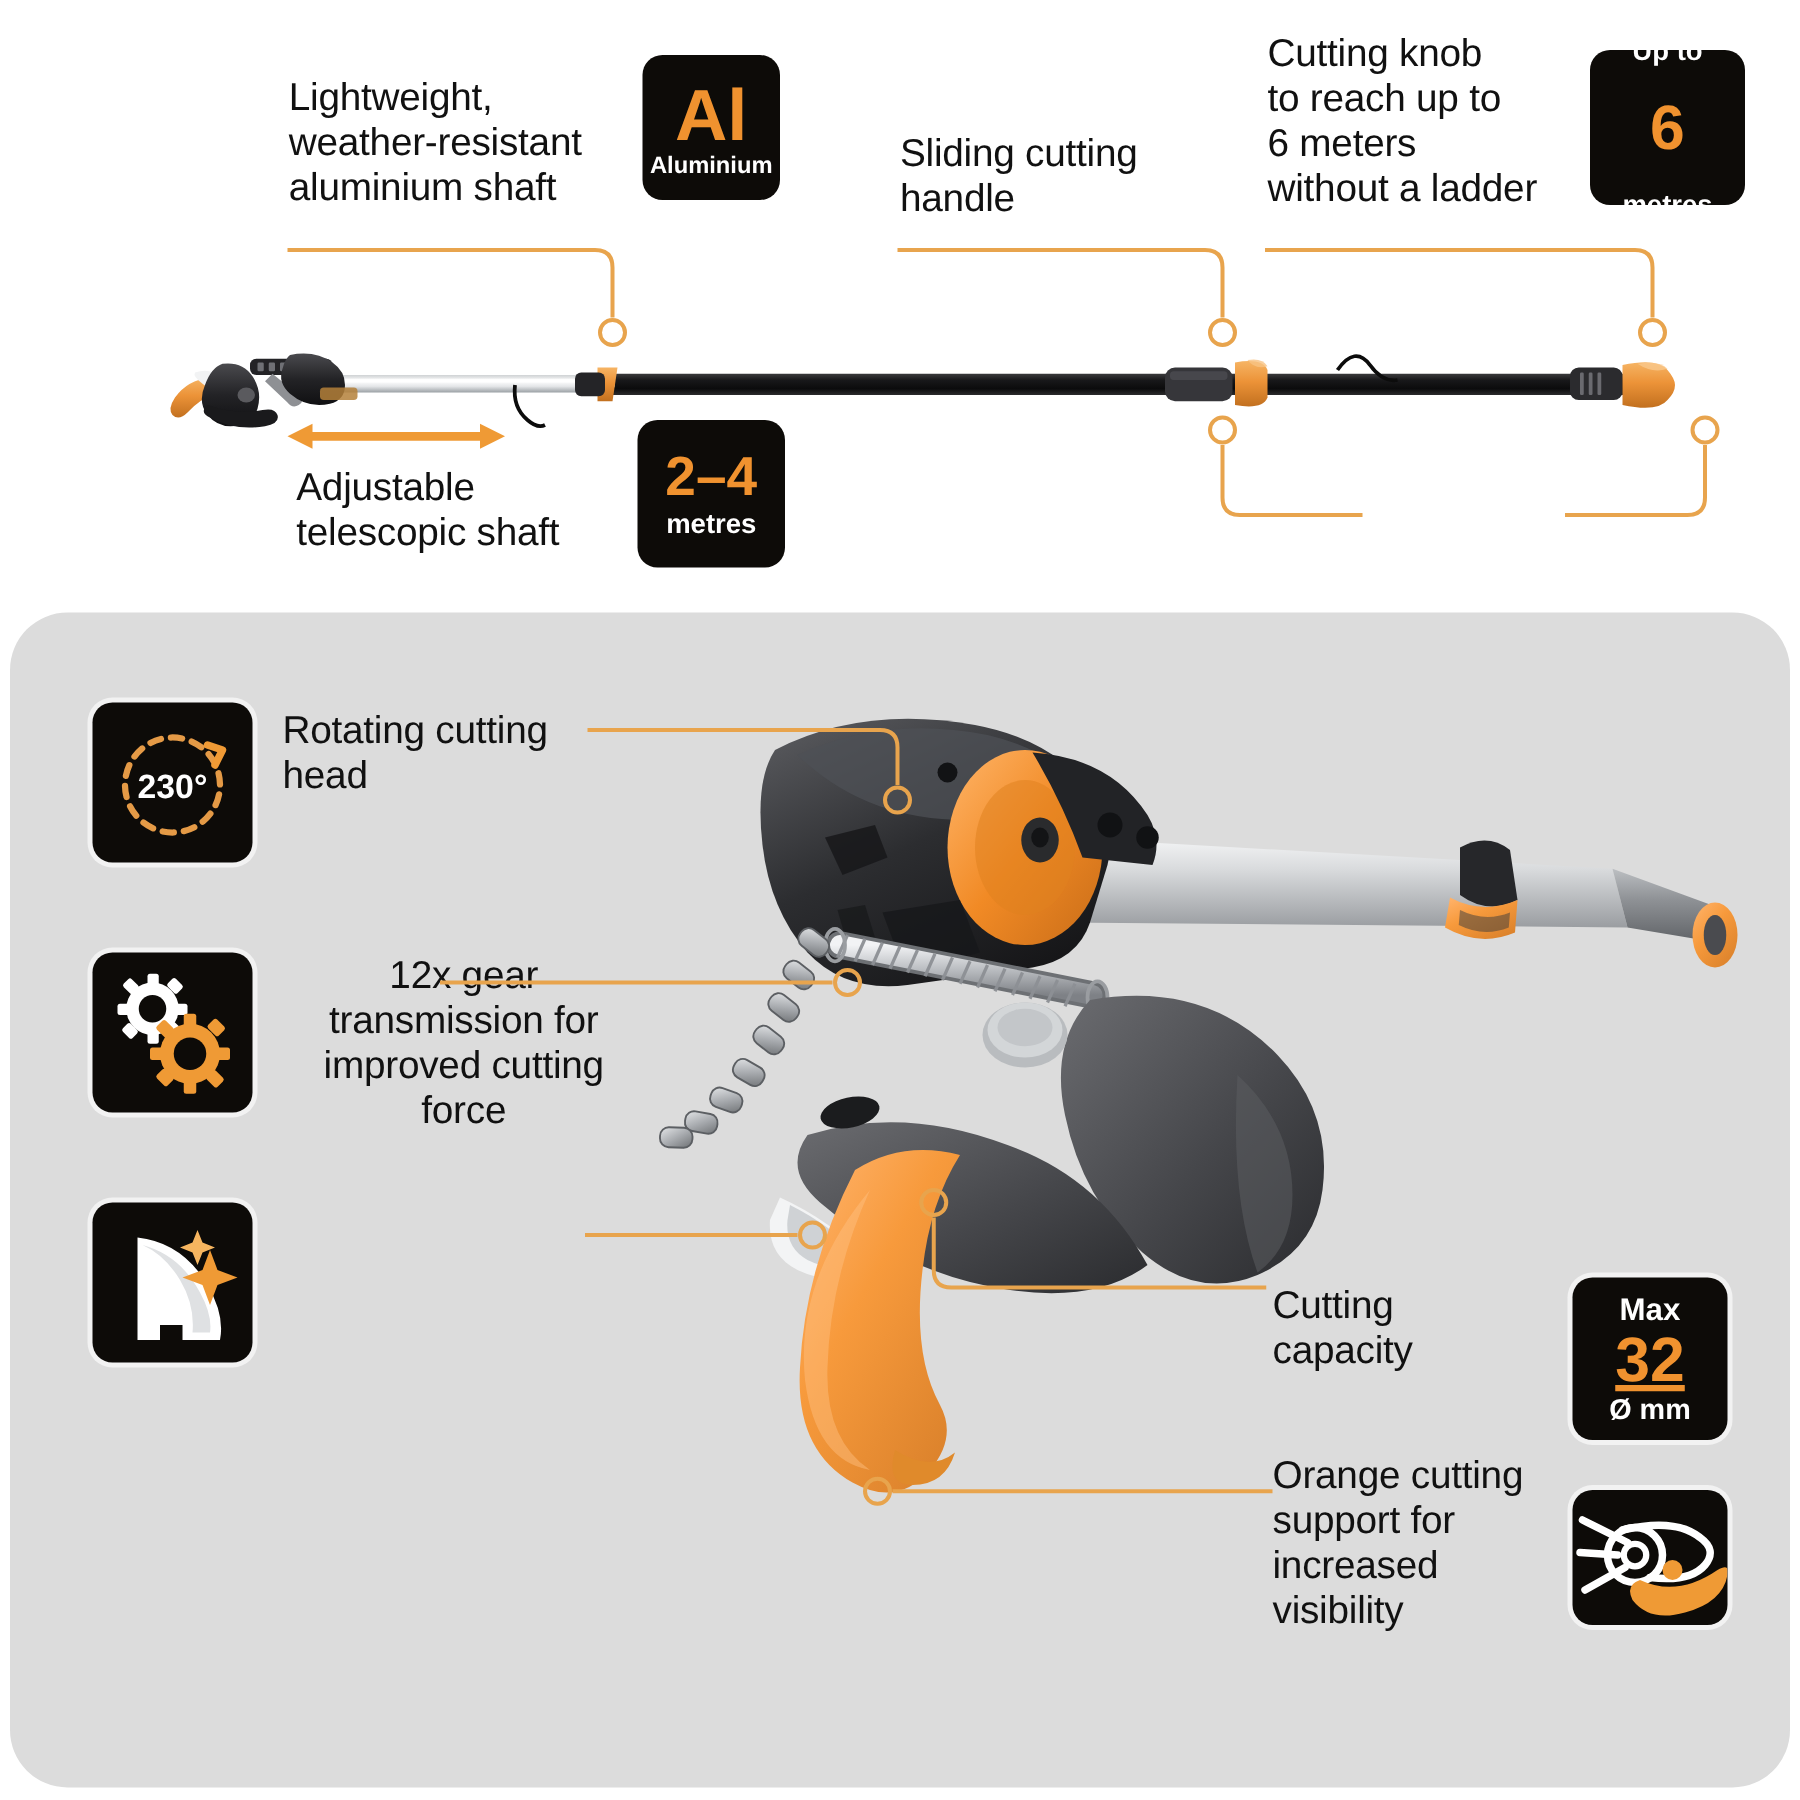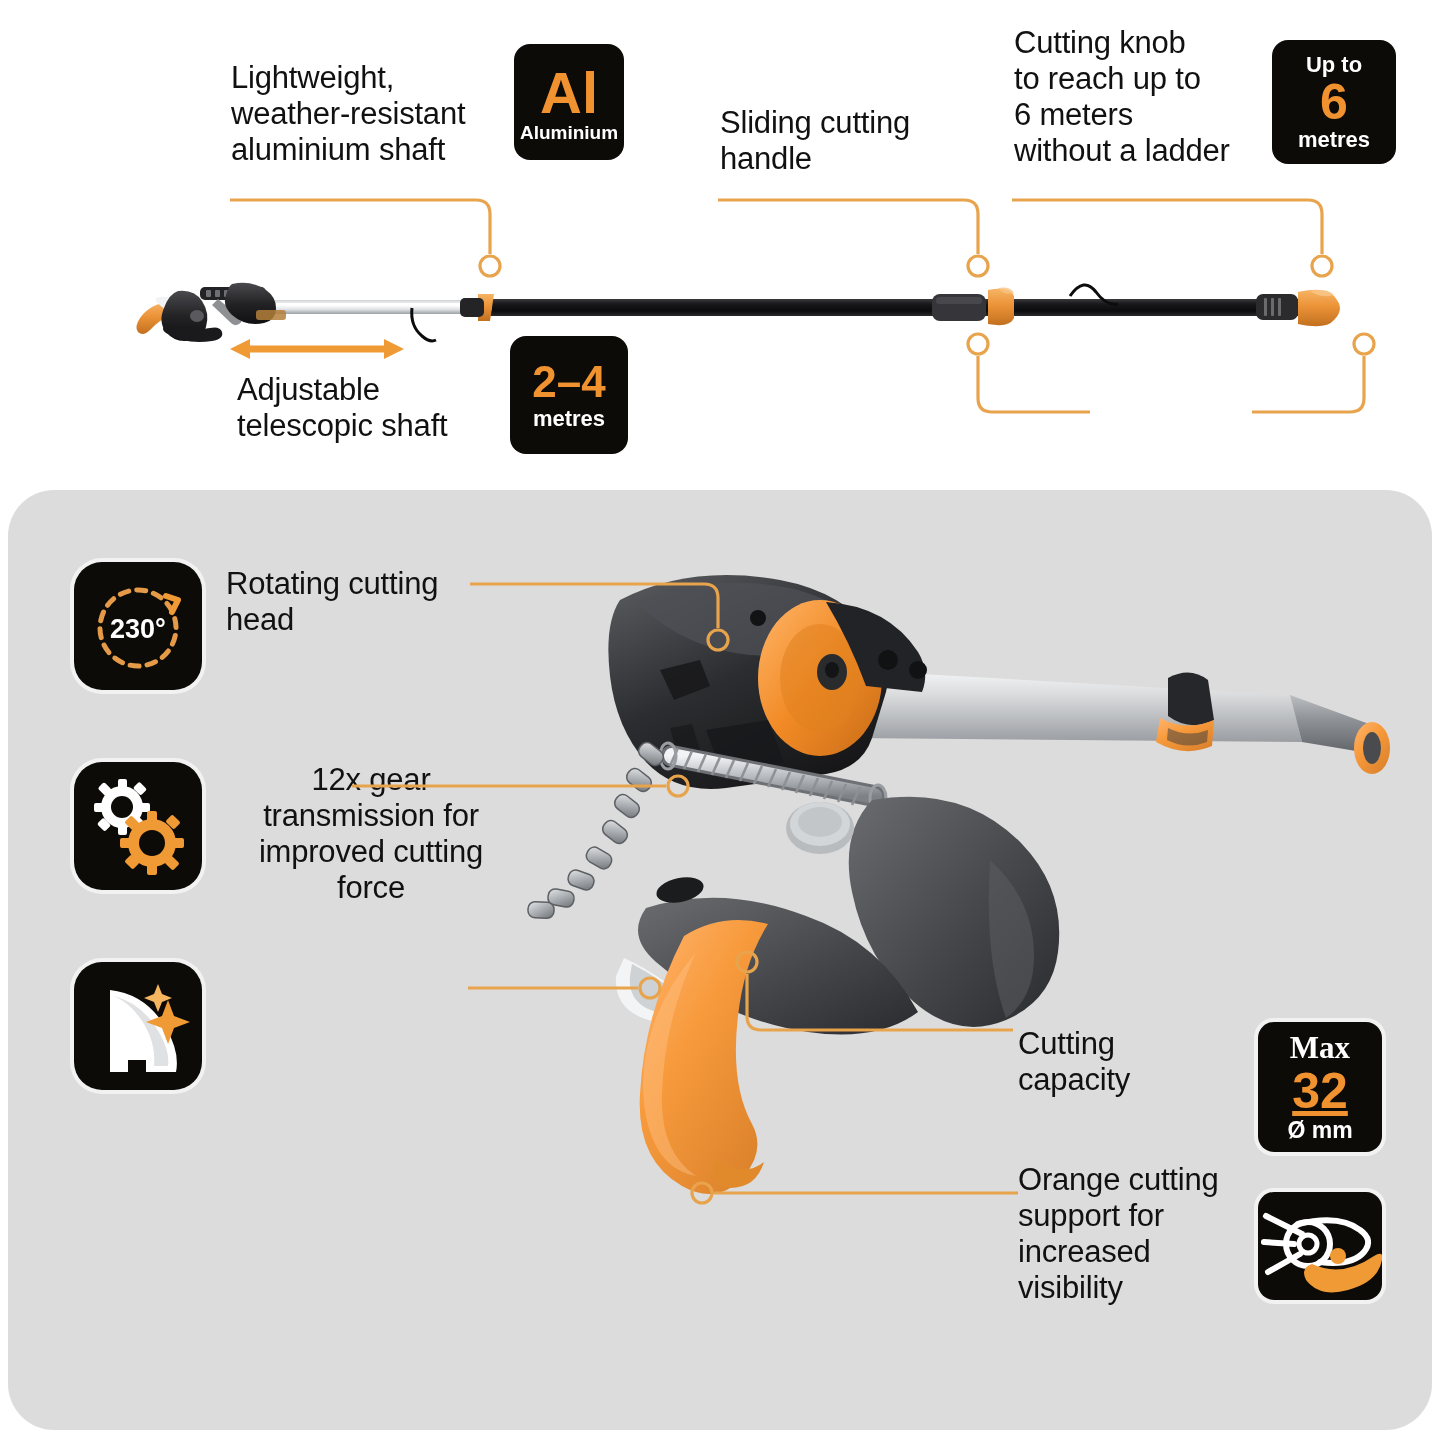--- a/index.html
+++ b/index.html
@@ -58,21 +58,21 @@
     width:1424px; height:940px;
     background:#dcdcdc;
     border-radius:46px;
   }
 
   
   .tile {
     position:absolute;
     width:128px; height:128px;
     background:#0d0b08;
-    border-radius:28px;
+    border-radius:16px;
     box-shadow:0 0 0 4px #f2f2f2;
     display:flex; align-items:center; justify-content:center;
     overflow:hidden;
   }
 
   
   .art { position:absolute; }
 </style>
 </head>
 <body>
@@ -196,21 +196,21 @@
 
   <div class="label" style="left:237px; top:372px; width:300px;">Adjustable
 telescopic shaft</div>
 
 
   <div class="badge" style="left:514px; top:44px; width:110px; height:116px;">
     <span class="b-big" style="font-size:58px; margin-top:4px;">Al</span>
     <span class="b-small" style="font-size:19px; margin-top:2px;">Aluminium</span>
   </div>
 
-  <div class="badge" style="left:1272px; top:40px; width:124px; height:124px;">
+  <div class="badge" style="left:1272px; top:40px; width:124px; height:124px;gap:24px;">
     <span class="b-small" style="font-size:22px;">Up to</span>
     <span class="b-big" style="font-size:50px; margin:1px 0;">6</span>
     <span class="b-small" style="font-size:22px;">metres</span>
   </div>
 
   <div class="badge" style="left:510px; top:336px; width:118px; height:118px;">
     <span class="b-big" style="font-size:44px;">2–4</span>
     <span class="b-small" style="font-size:22px; margin-top:4px;">metres</span>
   </div>
 
@@ -433,21 +433,21 @@
 
   <div class="label" style="left:1018px; top:1026px; width:240px;">Cutting
 capacity</div>
 
   <div class="label" style="left:1018px; top:1162px; width:250px;">Orange cutting
 support for
 increased
 visibility</div>
 
   <div class="badge" style="left:1258px; top:1022px; width:124px; height:130px; box-shadow:0 0 0 4px #f2f2f2;">
-    <span class="b-small" style="font-size:31px;font-family:Liberation Serif, serif;">Max</span>
+    <span class="b-small" style="font-size:25px;">Max</span>
     <span class="b-big" style="font-size:50px; margin:2px 0;text-decoration:underline;">32</span>
     <span class="b-small" style="font-size:23px;">Ø mm</span>
   </div>
 
   <div class="badge" style="left:1258px; top:1192px; width:124px; height:108px; box-shadow:0 0 0 4px #f2f2f2;">
     <svg width="124" height="108" viewBox="0 0 124 108">
       <g fill="none" stroke="#ffffff" stroke-width="6" stroke-linejoin="round" stroke-linecap="round">
         <path d="M8 24 L44 42"></path>
         <path d="M6 50 L36 52"></path>
         <path d="M10 80 L42 62"></path>

